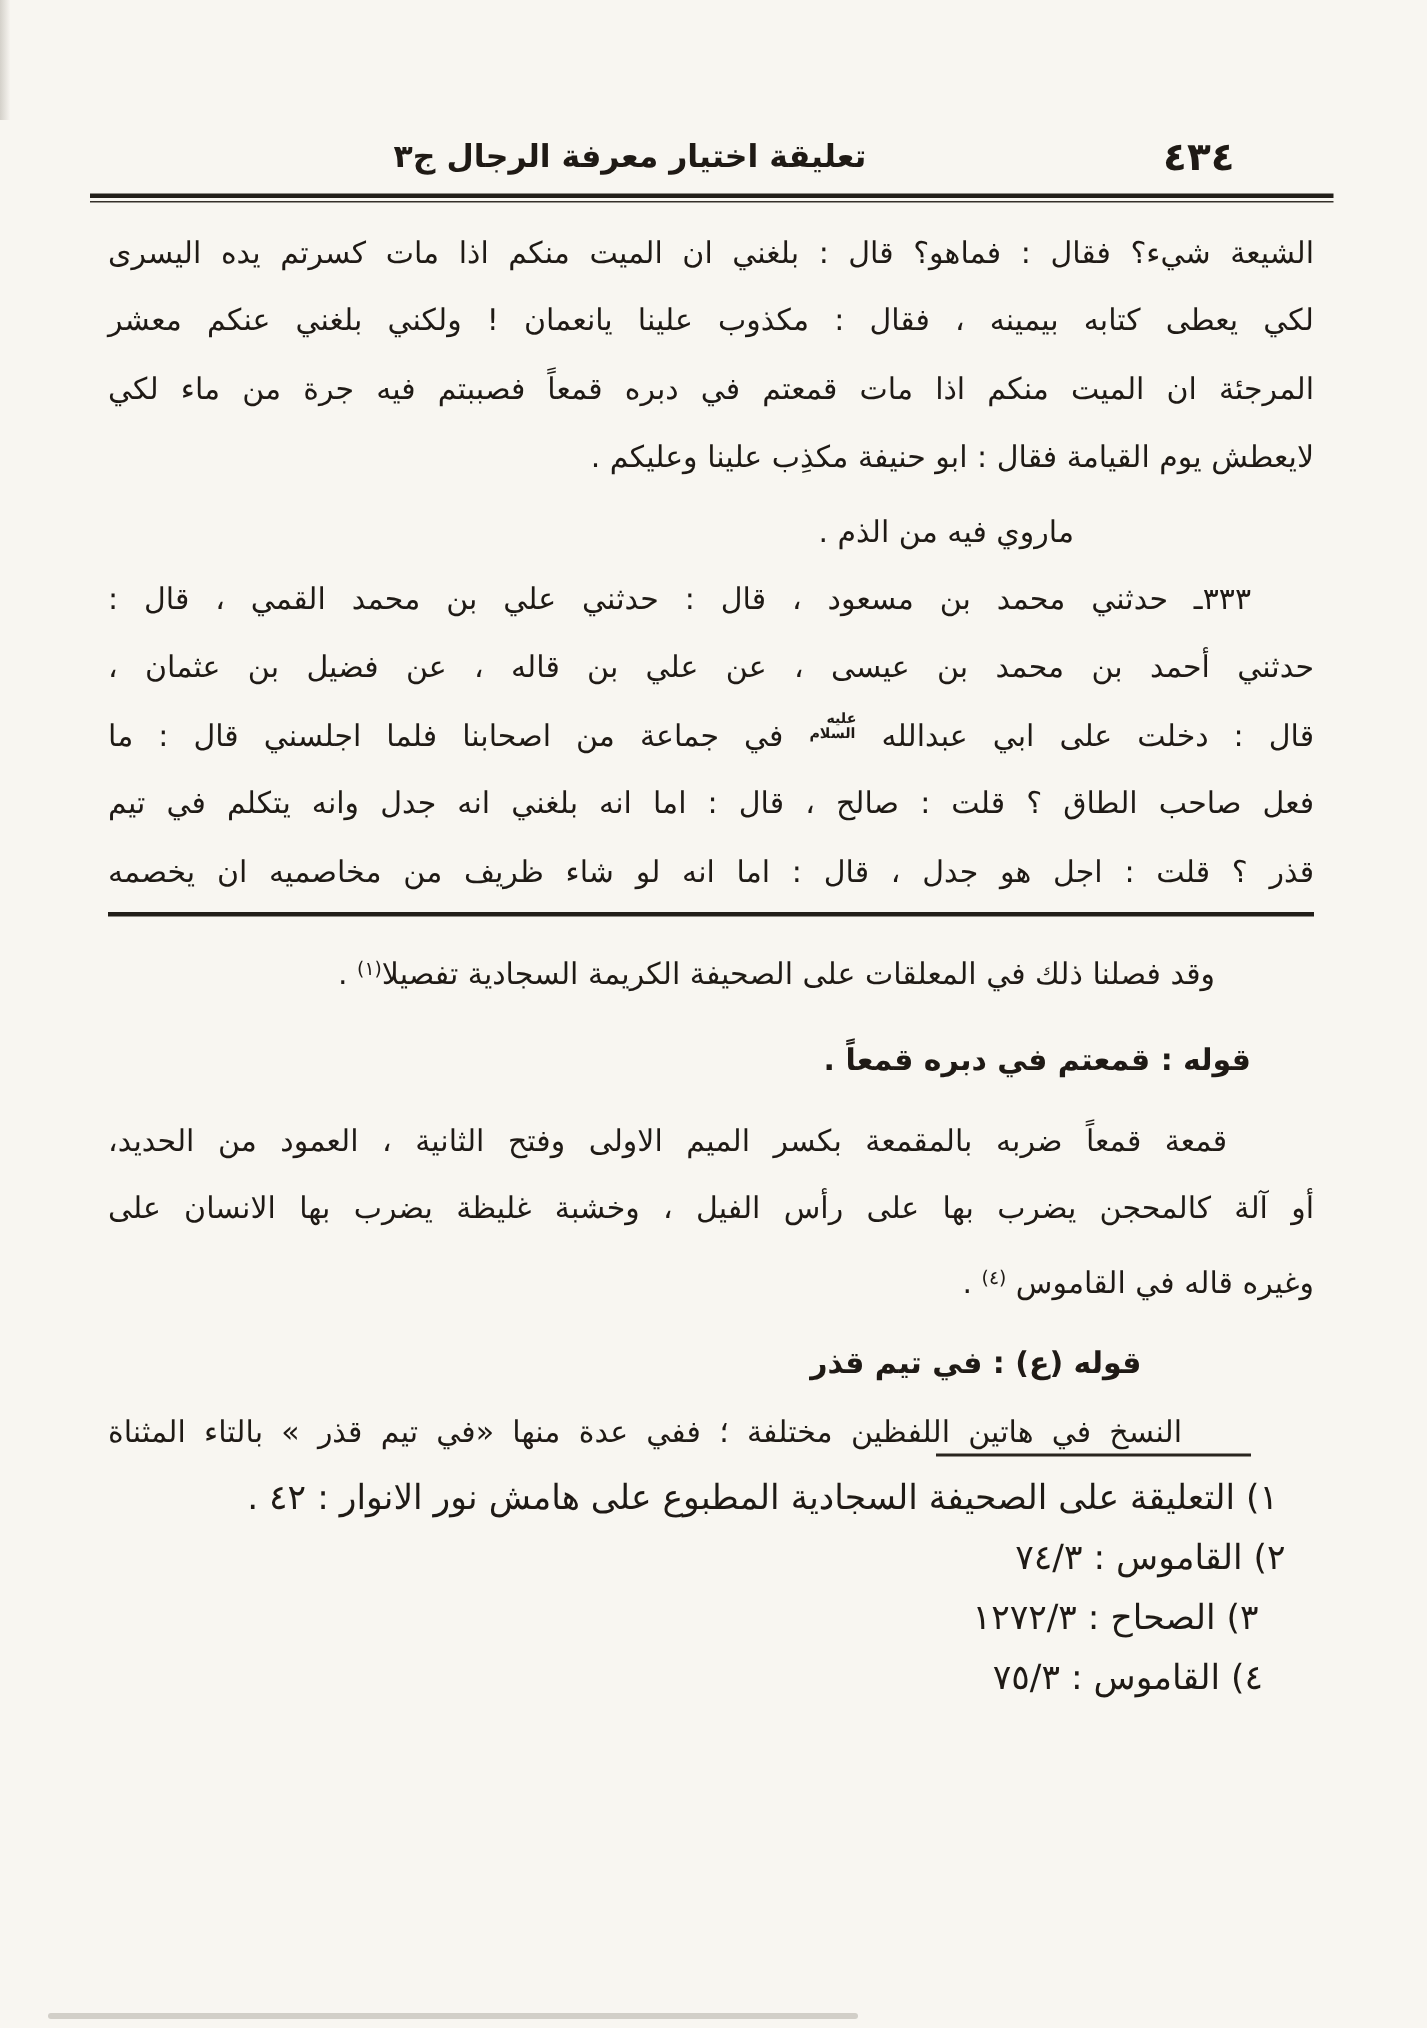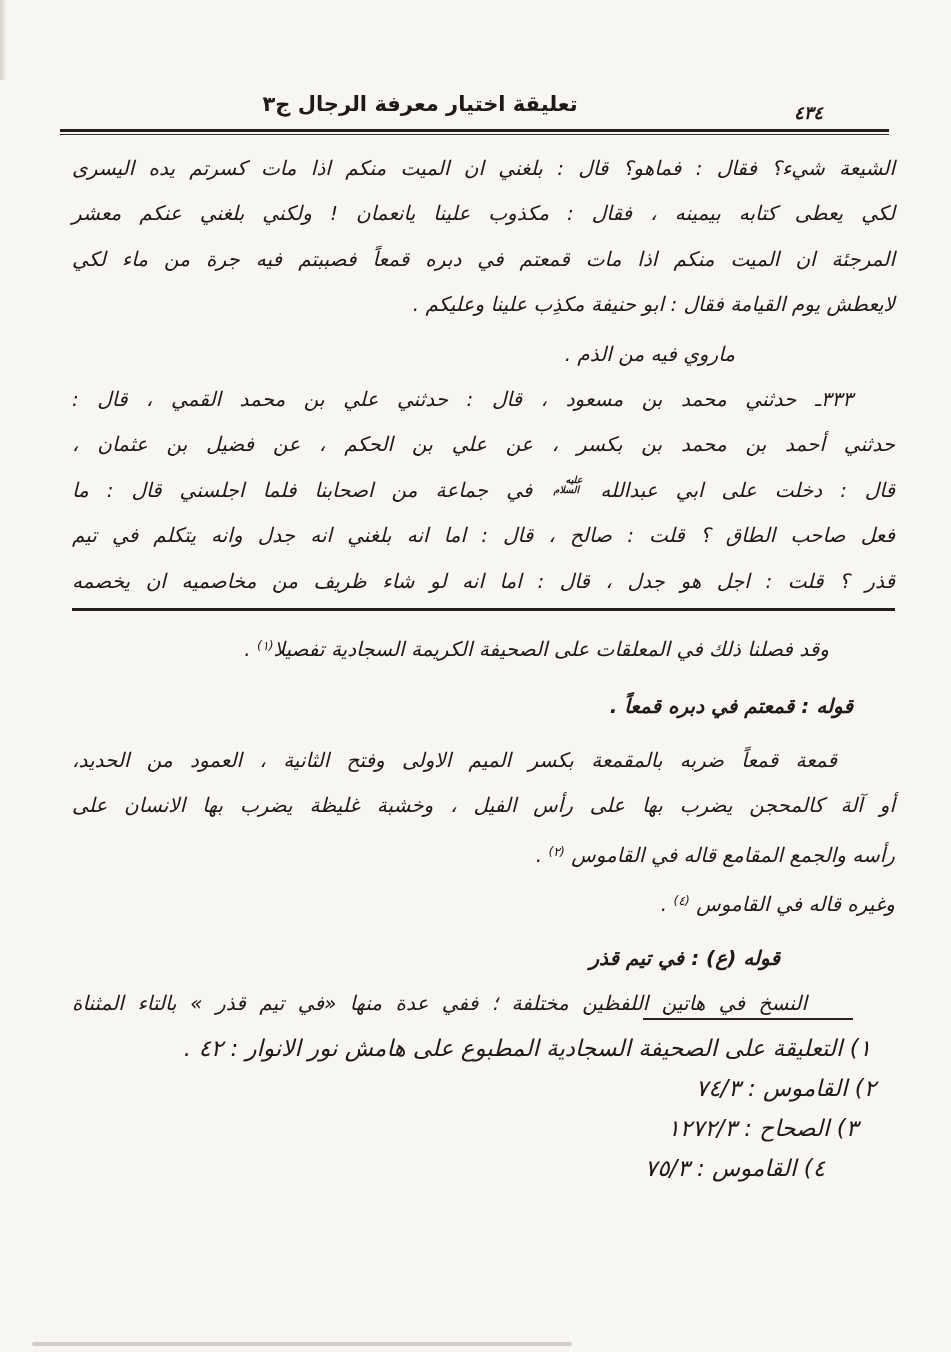--- a/index.html
+++ b/index.html
@@ -8,28 +8,28 @@
     background:#f8f6f1;color:#1f1a15;
     font-family:"DejaVu Sans",sans-serif;
     direction:rtl;
   }
   .page{position:absolute;inset:0;padding-left:28px;}
   .header-title{
     position:absolute;top:92px;left:420px;transform:translateX(-50%);
     font-size:21px;font-weight:bold;white-space:nowrap;
   }
   .page-number{
-    position:absolute;top:102px;right:128px;font-size:18px;font-weight:bold;font-style:italic;
+    position:absolute;top:90px;right:128px;font-size:26px;font-weight:bold;
   }
   .header-rule{
     position:absolute;top:129px;left:60px;right:62px;height:2px;
     border-top:3px solid #221e19;border-bottom:1px solid #35302a;
   }
   .content{
-    position:absolute;top:146px;right:56px;left:72px;font-style:italic;
+    position:absolute;top:146px;right:75px;left:72px;
   }
   .l{
     font-size:20px;line-height:45.4px;
     text-align:justify;text-align-last:justify;
   }
   .natural{text-align:left;text-align-last:right;}
   .ind-xs{padding-right:42px;}
   .ind-s{padding-right:58px;}
   .ind-m{padding-right:66px;}
   .ind-h2{padding-right:115px;}
@@ -55,21 +55,21 @@
     margin-top:-8px;width:210px;margin-right:42px;height:0;
     border-top:2px solid #2a251f;
   }
   .footnotes{margin-top:8px;}
   .fn{
     font-size:23px;line-height:40px;text-align:right;
   }
   .fn1{margin-right:24px;}
   .fn2{margin-right:19px;}
   .fn3{margin-right:37px;}
-  .fn4{margin-right:70px;}
+  .fn4{margin-right:34px;}
   .scan-smudge{
     position:absolute;left:32px;bottom:6px;width:540px;height:4px;
     background:#bdbab2;opacity:.65;border-radius:2px;
   }
   .corner-shade{
     position:absolute;left:0;top:0;width:7px;height:80px;
     background:linear-gradient(to right,#d4d1ca,rgba(212,209,202,0));
   }
 </style>
 </head>
@@ -83,36 +83,35 @@
 
   <div class="content">
 
     <div>
       <div class="l">الشيعة شيء؟ فقال : فماهو؟ قال : بلغني ان الميت منكم اذا مات كسرتم يده اليسرى</div>
       <div class="l">لكي يعطى كتابه بيمينه ، فقال : مكذوب علينا يانعمان ! ولكني بلغني عنكم معشر</div>
       <div class="l">المرجئة ان الميت منكم اذا مات قمعتم في دبره قمعاً فصببتم فيه جرة من ماء لكي</div>
       <div class="l natural">لايعطش يوم القيامة فقال : ابو حنيفة مكذِب علينا وعليكم .</div>
       <div class="l natural ind-big gap-top">ماروي فيه من الذم .</div>
       <div class="l ind-xs">٣٣٣ـ حدثني محمد بن مسعود ، قال : حدثني علي بن محمد القمي ، قال :</div>
-      <div class="l">حدثني أحمد بن محمد بن بكسر ، عن علي بن الحكم ، عن فضيل بن عثمان ،</div>
+      <div class="l">حدثني أحمد بن محمد بن عيسى ، عن علي بن قاله ، عن فضيل بن عثمان ،</div>
       <div class="l"><span>قال : دخلت على ابي عبدالله</span> <span class="honorific">عليه السلام</span> <span>في جماعة من اصحابنا فلما اجلسني قال : ما</span></div>
       <div class="l">فعل صاحب الطاق ؟ قلت : صالح ، قال : اما انه بلغني انه جدل وانه يتكلم في تيم</div>
       <div class="l">قذر ؟ قلت : اجل هو جدل ، قال : اما انه لو شاء ظريف من مخاصميه ان يخصمه</div>
     </div>
 
     <div class="section-divider"></div>
 
     <div>
       <div class="l natural ind-m commentary-intro"><span>وقد فصلنا ذلك في المعلقات على الصحيفة الكريمة السجادية تفصيلا</span><span class="fn-sup">(١)</span><span> .</span></div>
 
       <div class="l natural heading ind-xs h-gap">قوله : قمعتم في دبره قمعاً .</div>
 
       <div class="l ind-s h-gap2">قمعة قمعاً ضربه بالمقمعة بكسر الميم الاولى وفتح الثانية ، العمود من الحديد،</div>
       <div class="l">أو آلة كالمحجن يضرب بها على رأس الفيل ، وخشبة غليظة يضرب بها الانسان على</div>
-      <div class="l natural"><span>رأسه والجمع المقامع قاله في القاموس </span><span class="fn-sup">(٢)</span><span> .</span></div>
 
 
       <div class="l natural"><span>وغيره قاله في القاموس </span><span class="fn-sup">(٤)</span><span> .</span></div>
 
       <div class="l natural heading ind-h2 h-gap2">قوله (ع) : في تيم قذر</div>
 
       <div class="l ind-nus">النسخ في هاتين اللفظين مختلفة ؛ ففي عدة منها «في تيم قذر » بالتاء المثناة</div>
     </div>
 
     <div class="footnote-separator"></div>

